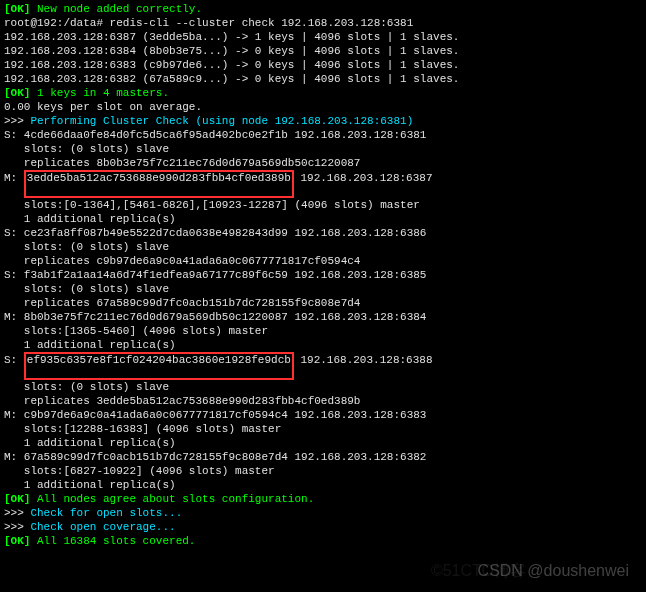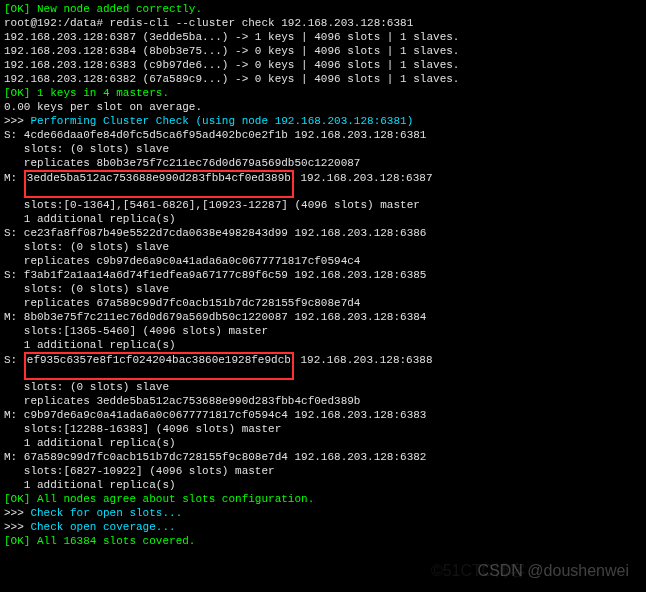--- a/index.html
+++ b/index.html
@@ -12,21 +12,21 @@
     padding: 2px 4px;
     width: 646px;
     height: 592px;
     overflow: hidden;
     position: relative;
   }
   .line { white-space: pre; }
   .green { color: #00ff00; margin-top: 12px; }
   .cyan  { color: #00e0ff; font-family: Liberation Mono, monospace; }
   .white { color: #e0e0e0; }
-  .ok    { color: #00ff00; font-weight: normal; }
+  .ok    { color: #00ff00; font-weight: bold; }
   .boxed {
     border: 2px solid #ff3030;
     padding: 0 1px;
     display: inline-block;
     line-height: 12px;
     height: 28px;
   }
   .watermark {
     position: absolute;
     bottom: 14px;

